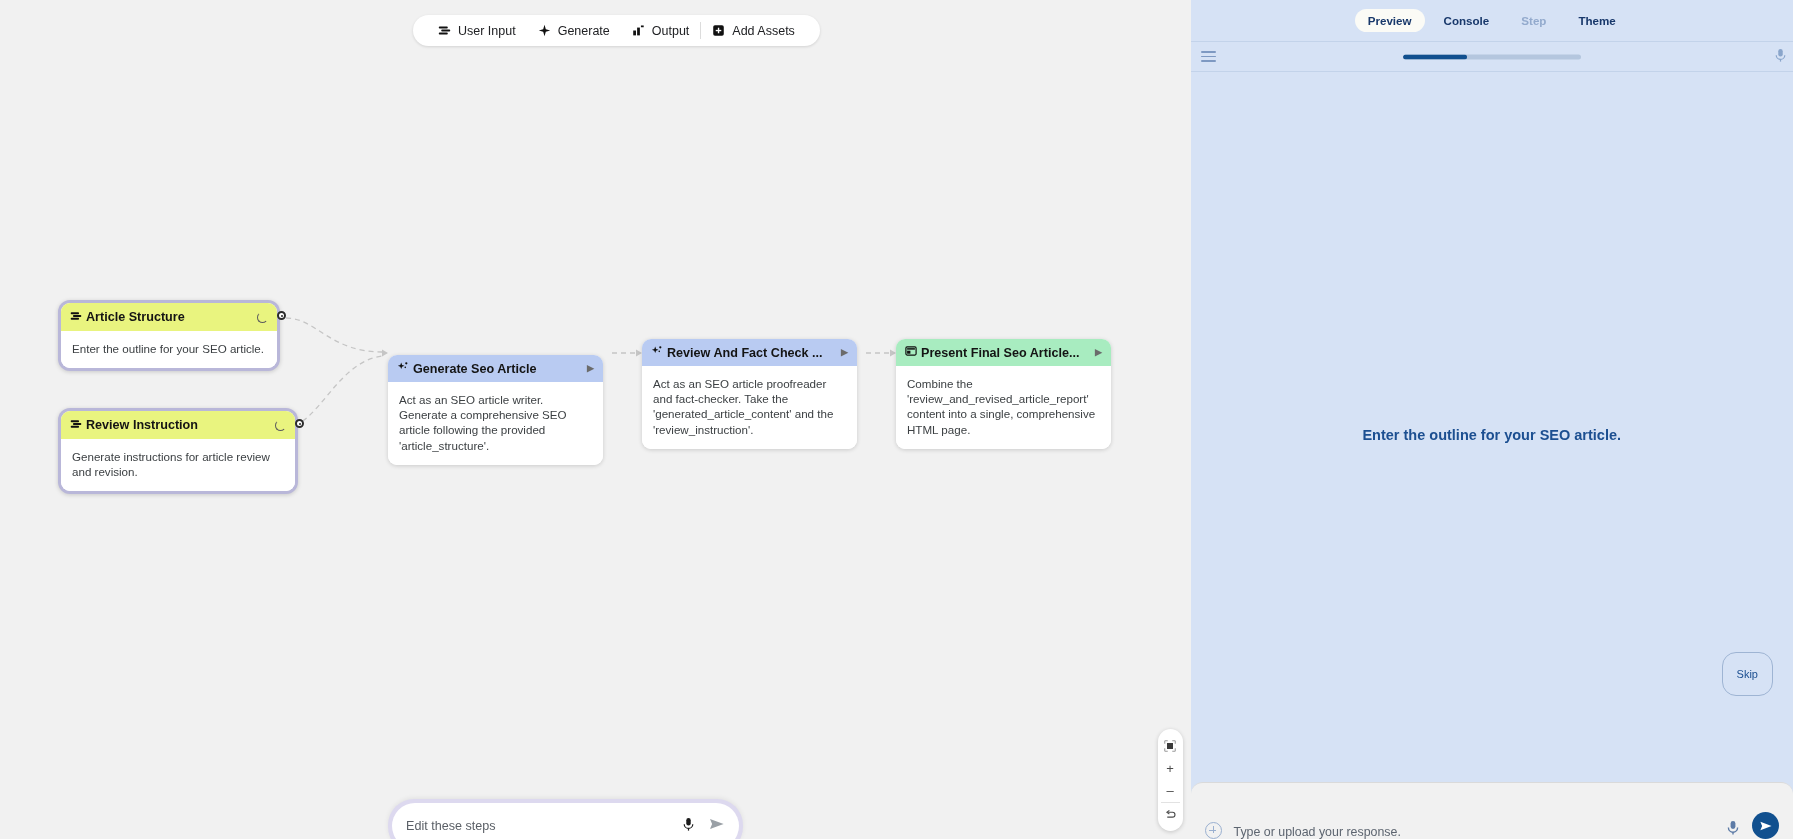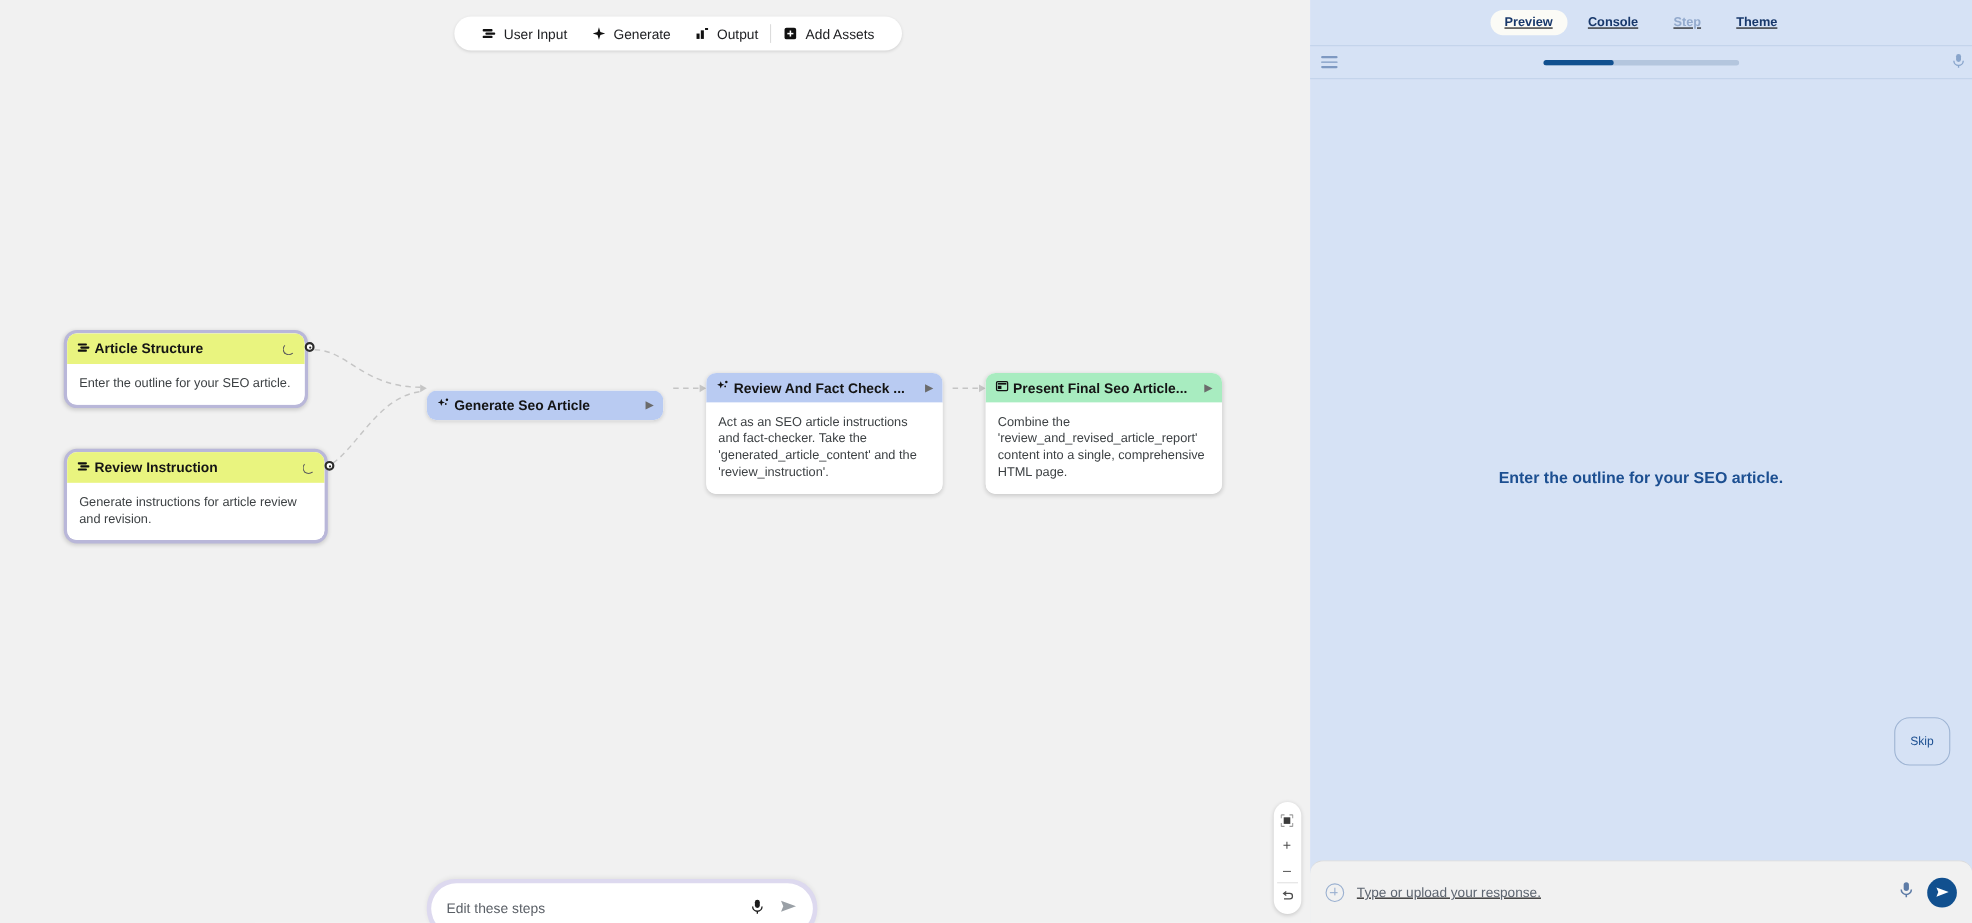--- a/index.html
+++ b/index.html
@@ -2,21 +2,21 @@
 <html><head>
 <meta charset="utf-8">
 <style>
   * { box-sizing: border-box; margin: 0; padding: 0; }
   html, body {
     width: 1793px; height: 839px;
     font-family: "Liberation Sans", sans-serif;
     overflow: hidden;
     background: #ffffff;
   }
-  #app { position: relative; width: 1793px; height: 839px; display: flex; text-decoration: underline; }
+  #app { position: relative; width: 1793px; height: 839px; display: flex; }
 
   
   #canvas {
     position: relative;
     width: 1233px; height: 839px;
     background: #f1f1f1;
     overflow: hidden;
   }
 
   
@@ -176,21 +176,21 @@
   #skip {
     font-size: 11px; color: #1c4f91;
     border: 1px solid #9eb4d3; border-radius: 14px;
     padding: 15px 14px; background: transparent; cursor: pointer; text-align: center;
   }
   #rinputbar {
     height: 57px; flex: none;
     background: #f1f1f1;
     border-top: 1px solid #dadada;
     border-top-left-radius: 12px; border-top-right-radius: 12px;
-    display: flex; align-items: center;
+    display: flex; align-items: flex-end;
     padding: 0 14px; gap: 12px;
   }
   #rinputbar .ph { flex: 1; font-size: 12.4px; color: #5d6570; }
   .circle-plus {
     width: 17px; height: 17px; border-radius: 50%;
     border: 1.4px solid #9ab0d0;
     position: relative; flex: none; cursor: pointer;
   }
   .circle-plus::before, .circle-plus::after {
     content:""; position:absolute; background:#9ab0d0;
@@ -313,36 +313,37 @@
         <span>
           <svg width="12" height="12" viewBox="0 0 16 16">
               <path d="M5.6 2 L6.8 5.2 L10 6.4 L6.8 7.6 L5.6 10.8 L4.4 7.6 L1.2 6.4 L4.4 5.2 Z" fill="#111"></path>
               <circle cx="12.4" cy="3.1" r="1.5" fill="#111"></circle>
               <circle cx="11" cy="8.4" r="1.1" fill="#111"></circle>
             </svg>
         </span>
         <span class="ttl">Generate Seo Article</span>
         <span class="play">▶</span>
       </div>
+      <div class="node-body">Act as an SEO article writer. Generate a comprehensive SEO article following the provided 'article_structure'.</div>
 
     </div>
 
     <div class="node" style="left:642px; top:339px; width:215px;">
       <div class="node-hd" style="background:#b9cbf2">
         <span>
           <svg width="12" height="12" viewBox="0 0 16 16">
               <path d="M5.6 2 L6.8 5.2 L10 6.4 L6.8 7.6 L5.6 10.8 L4.4 7.6 L1.2 6.4 L4.4 5.2 Z" fill="#111"></path>
               <circle cx="12.4" cy="3.1" r="1.5" fill="#111"></circle>
               <circle cx="11" cy="8.4" r="1.1" fill="#111"></circle>
             </svg>
         </span>
         <span class="ttl">Review And Fact Check ...</span>
         <span class="play">▶</span>
       </div>
-      <div class="node-body">Act as an SEO article instructions and fact-checker. Take the 'generated_article_content' and the 'review_instruction'.</div>
+      <div class="node-body">Act as an SEO article proofreader and fact-checker. Take the 'generated_article_content' and the 'review_instruction'.</div>
 
     </div>
 
     <div class="node" style="left:896px; top:339px; width:215px;">
       <div class="node-hd" style="background:#a8ecc0">
         <span>
           <svg width="12" height="12" viewBox="0 0 16 16">
               <rect x="1.2" y="2.6" width="13.6" height="10.8" rx="1.6" fill="none" stroke="#111" stroke-width="1.6"></rect>
               <rect x="2.8" y="4.2" width="10.4" height="2" fill="#111"></rect>
               <rect x="2.8" y="7.6" width="4.4" height="4" fill="#111"></rect>

